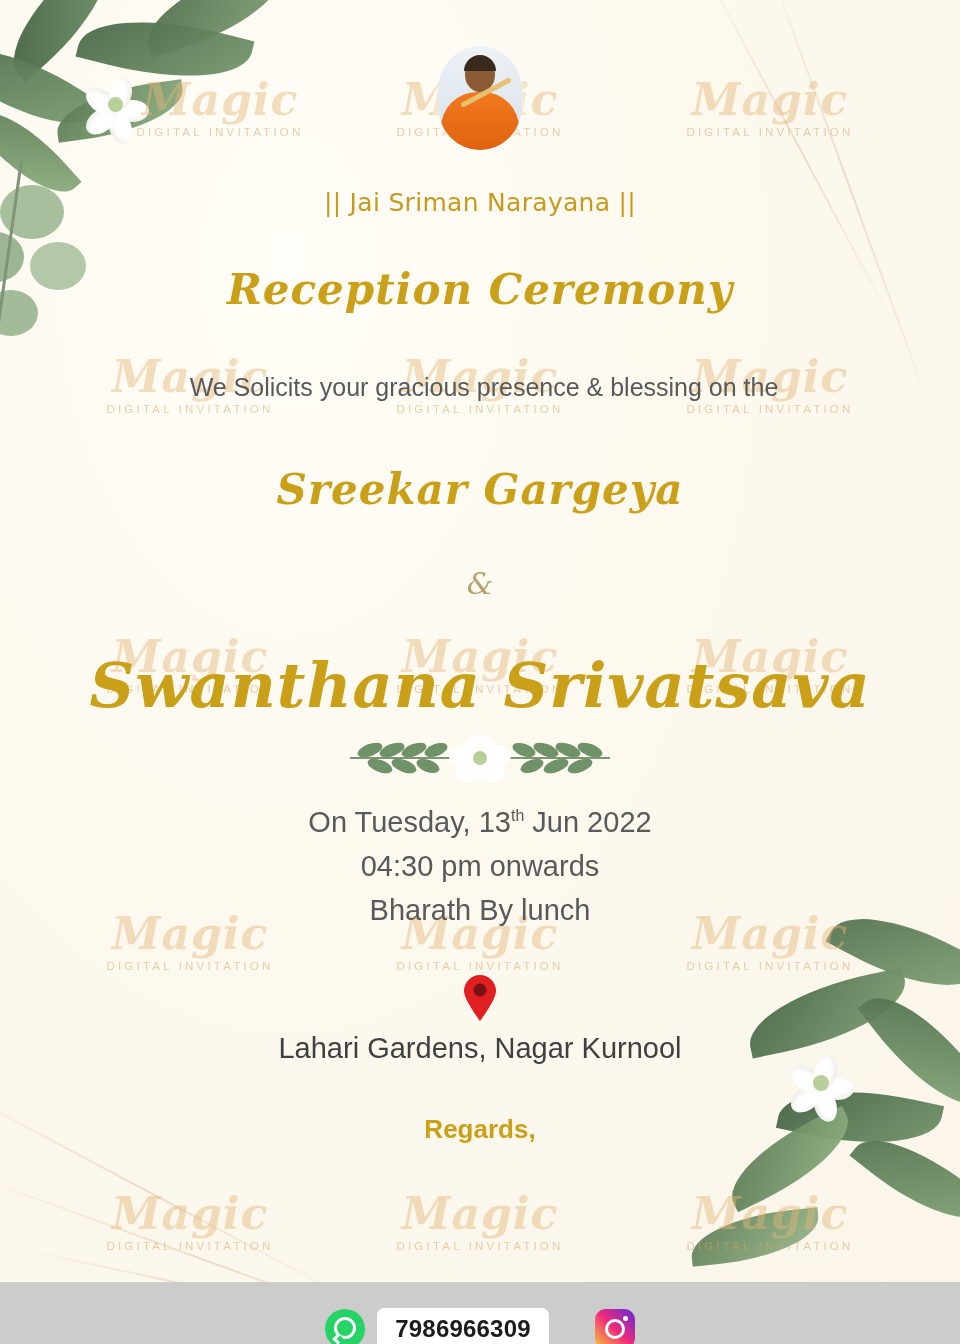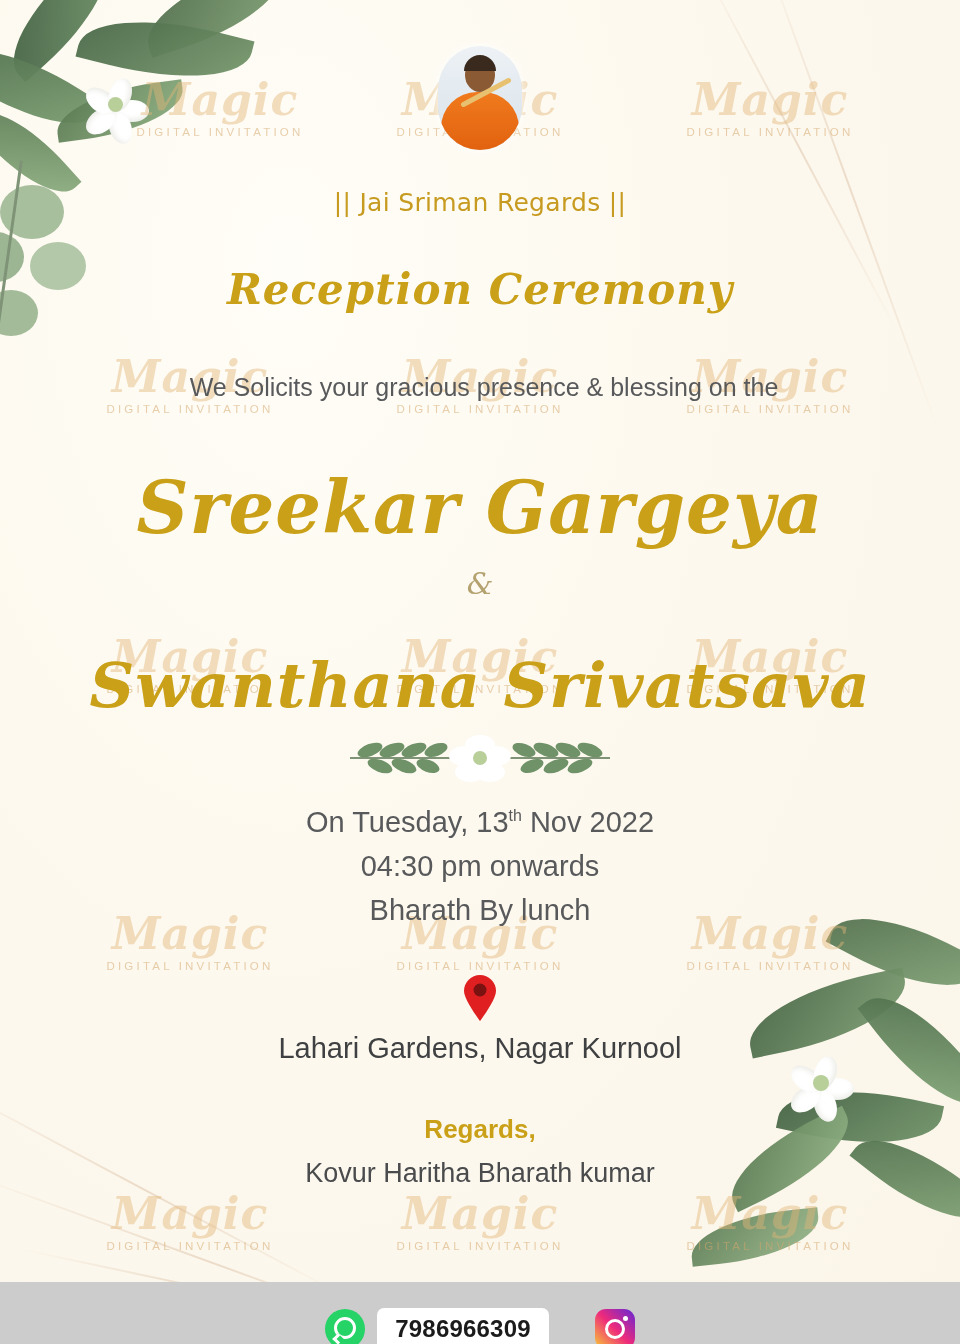--- a/index.html
+++ b/index.html
@@ -187,21 +187,21 @@
   }
 
   .groom {
     position: absolute;
     top: 465px;
     left: 0;
     width: 100%;
     font-family: "DejaVu Serif", serif;
     font-style: italic;
     font-weight: 700;
-    font-size: 72px;
+    font-size: 42px;
     color: #c9a017;
     letter-spacing: 1px;
   }
 
   .amp {
     position: absolute;
     top: 566px;
     left: 0;
     width: 100%;
     font-family: "DejaVu Serif", serif;
@@ -497,21 +497,21 @@
   <div class="content">
 
     <div id="guru-photo">
       <div class="gp-bg"></div>
       <div class="gp-body"></div>
       <div class="gp-head"></div>
       <div class="gp-hair"></div>
       <div class="gp-stick"></div>
     </div>
 
-    <div class="salutation">|| Jai Sriman Regards ||</div>
+    <div class="salutation">|| Jai Sriman Narayana ||</div>
 
     <div class="title">Reception Ceremony</div>
 
     <div class="solicit">
       <div>We Solicits your gracious presence &amp; blessing on the</div>
     </div>
 
     <div class="groom">Sreekar Gargeya</div>
     <div class="amp">&amp;</div>
     <div class="bride">Swanthana Srivatsava</div>
@@ -544,37 +544,36 @@
           <ellipse cx="160" cy="44" rx="15" ry="10"></ellipse>
           <ellipse cx="140" cy="44" rx="15" ry="10"></ellipse>
           <ellipse cx="134" cy="28" rx="15" ry="10"></ellipse>
         </g>
         <circle cx="150" cy="30" r="7" fill="#b9cf9a"></circle>
       </svg>
     </div>
 
     <div class="datetime">
       <div>
-        <span>On Tuesday, 13</span><sup>th</sup><span> Nov 2022</span>
+        <span>On Tuesday, 13</span><sup>th</sup><span> Jun 2022</span>
       </div>
       <div>04:30 pm onwards</div>
       <div>Bharath By lunch</div>
     </div>
 
     <div class="pin">
       <svg width="34" height="46" viewBox="0 0 34 46">
         <path d="M17 46 C17 46 33 25 33 16 A16 16 0 1 0 1 16 C1 25 17 46 17 46 Z" fill="#e02020"></path>
         <circle cx="17" cy="15" r="6.5" fill="#7a1212"></circle>
       </svg>
     </div>
 
     <div class="venue">Lahari Gardens, Nagar Kurnool</div>
 
     <div class="regards">Regards,</div>
-    <div class="host">Kovur Haritha Bharath kumar</div>
 
   </div>
 
   <div id="footer">
     <div class="footer-item">
       <span class="wa-icon"></span>
       <span class="pill">7986966309</span>
     </div>
     <div class="footer-item">
       <span class="ig-icon"></span>

